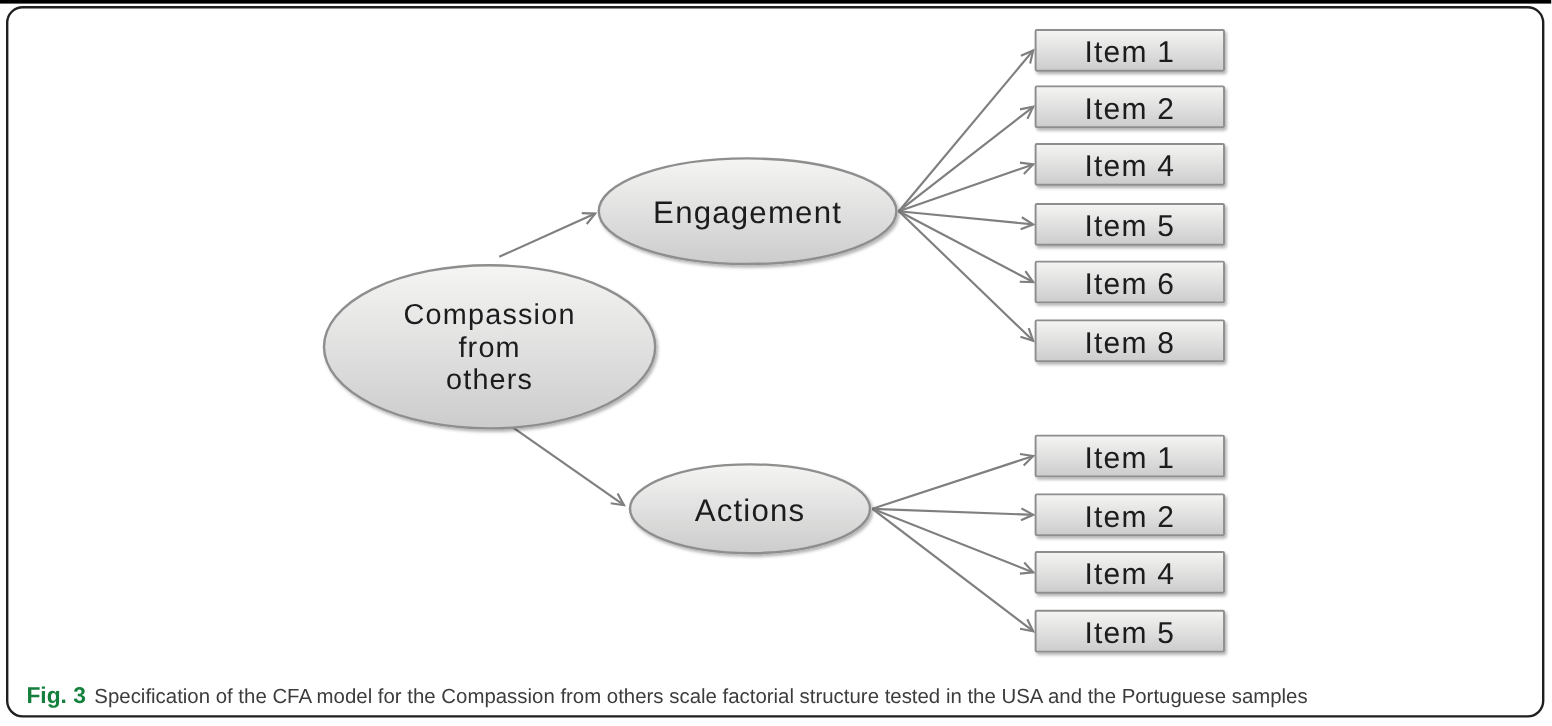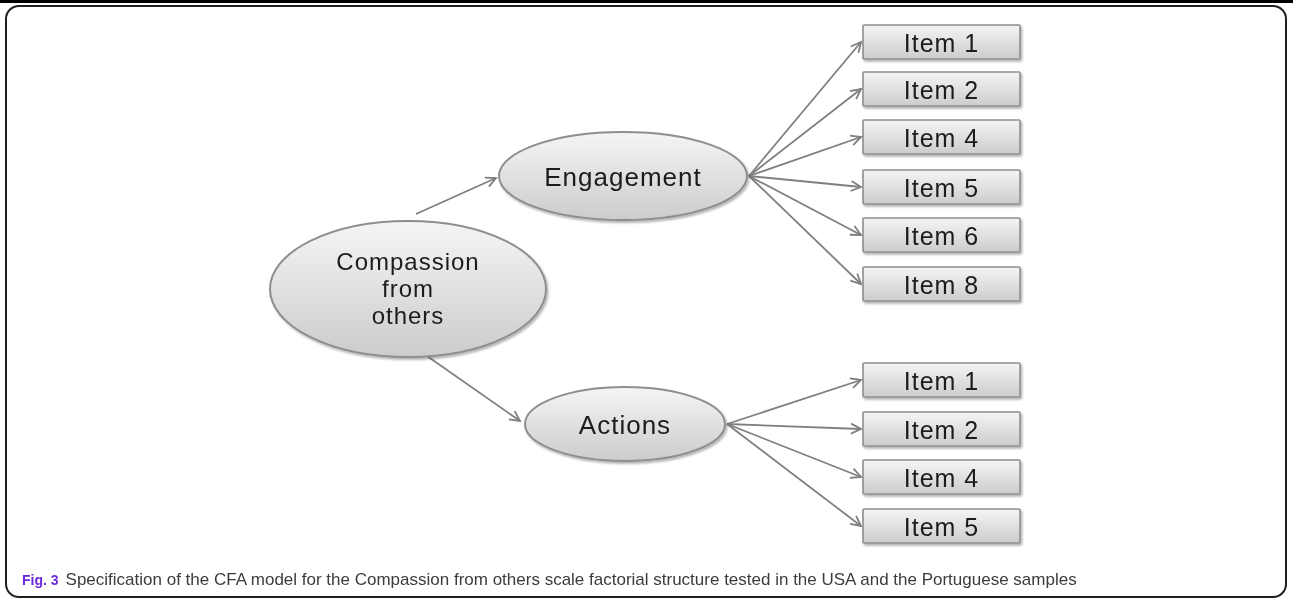--- a/index.html
+++ b/index.html
@@ -5,21 +5,21 @@
   html,body{margin:0;padding:0;background:#ffffff;}
   .page{position:relative;width:1293px;height:605px;background:#ffffff;overflow:hidden;
         font-family:"Liberation Sans",sans-serif;}
   .top-rule{position:absolute;top:0;left:0;right:0;height:3px;background:#000;}
   .figure-frame{position:absolute;top:5px;left:5px;right:6px;bottom:7px;
                 border:2px solid #1f1f1f;border-radius:14px;}
   .diagram-svg{position:absolute;top:0;left:0;width:1293px;height:605px;}
   .dtext{font-family:"Liberation Sans",sans-serif;letter-spacing:1px;}
   .caption{position:absolute;left:22px;top:570px;white-space:nowrap;
            font-size:17px;color:#3c3c3c;}
-  .cap-label{font-weight:bold;color:#6d28d9;margin-right:7px;font-size:14px;}
+  .cap-label{font-weight:bold;color:#15803d;margin-right:7px;font-size:19px;}
 </style>
 </head>
 <body>
 
 <div class="page">
   <div class="top-rule" style="background: rgb(0, 0, 0);"></div>
   <div class="figure-frame" style="border-color: rgb(31, 31, 31);"></div>
 
   <svg class="diagram-svg" xmlns="http://www.w3.org/2000/svg" viewBox="0 0 1293 605">
       <defs>

